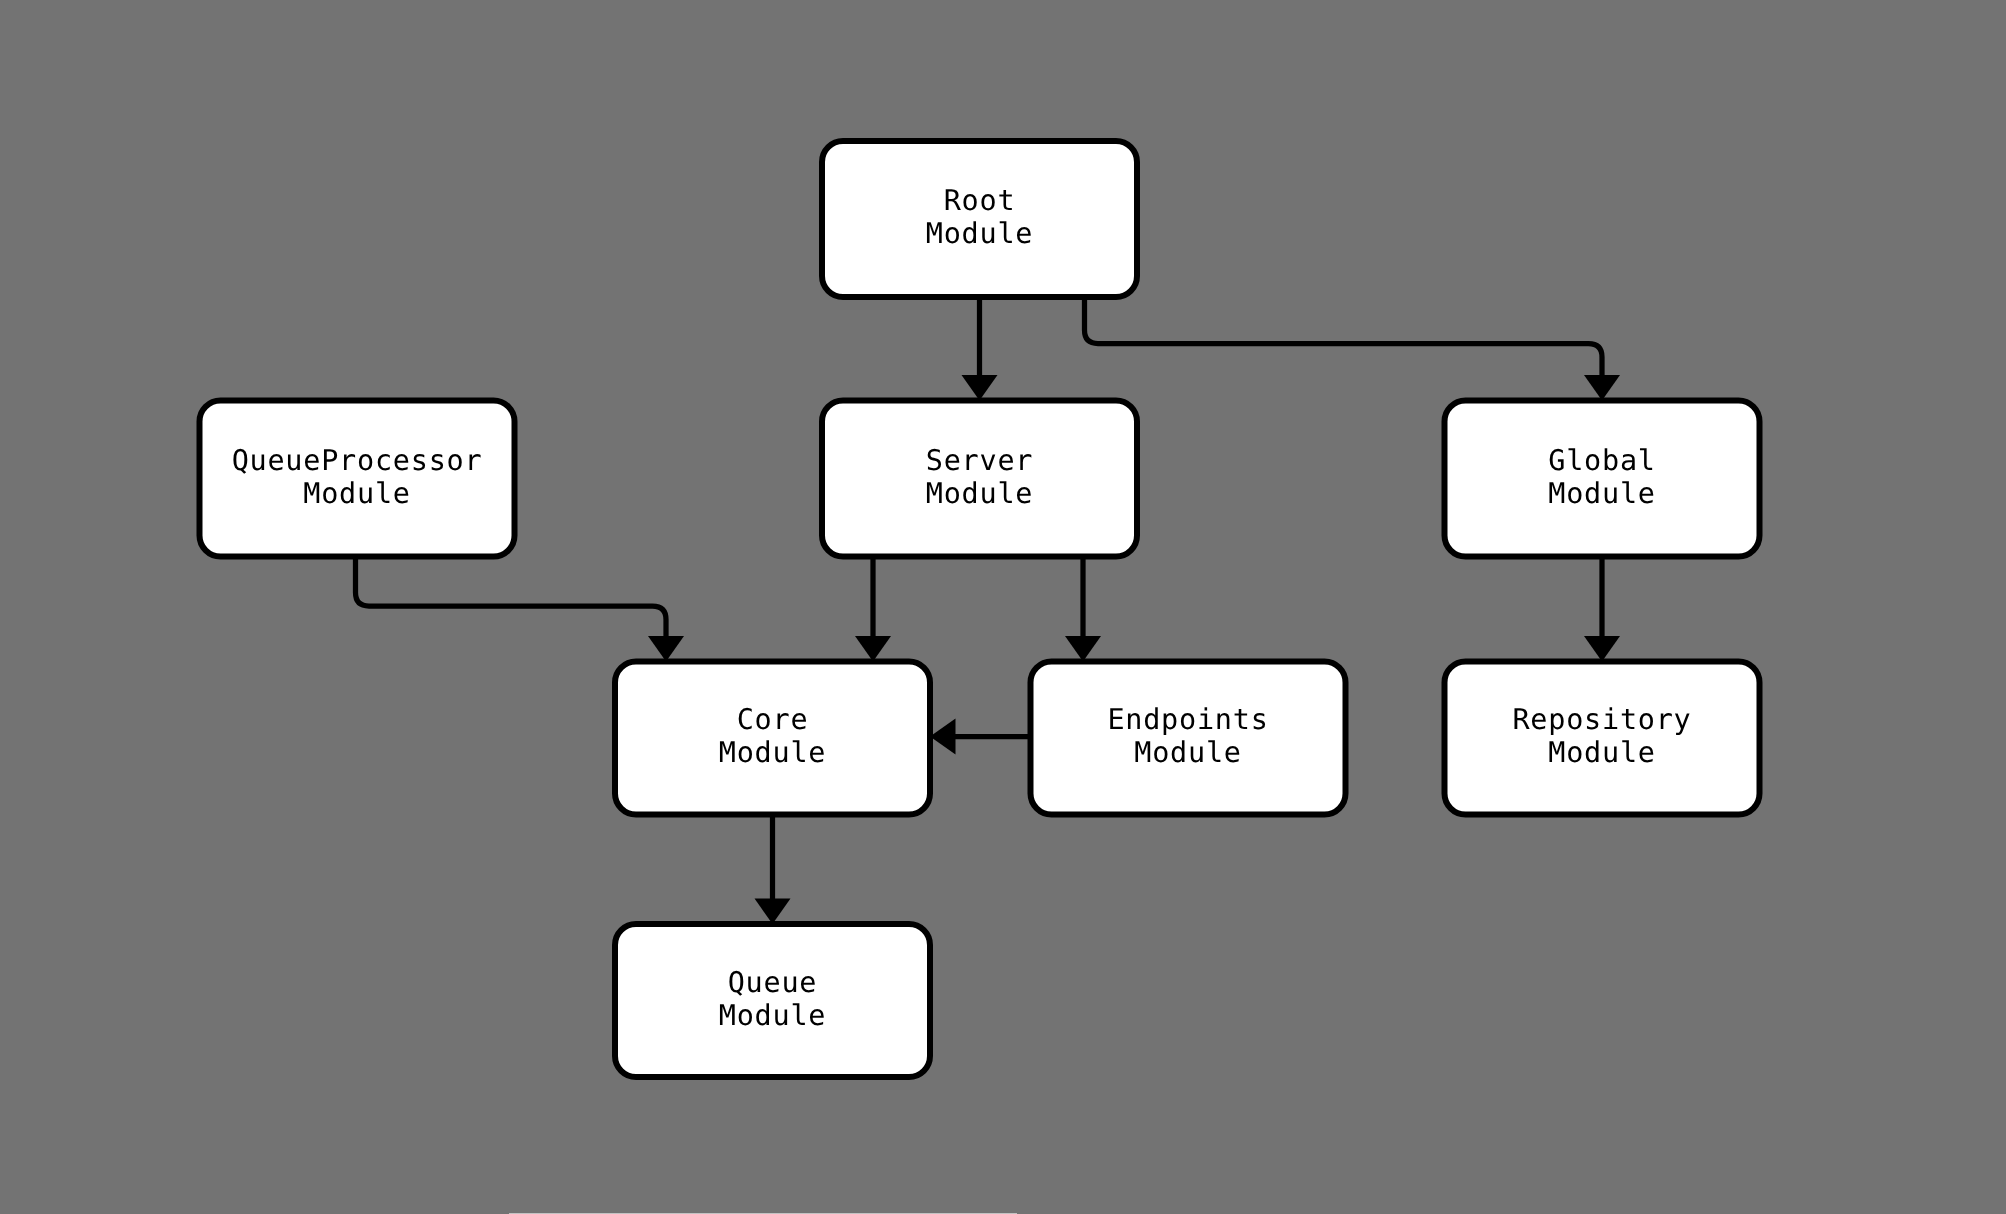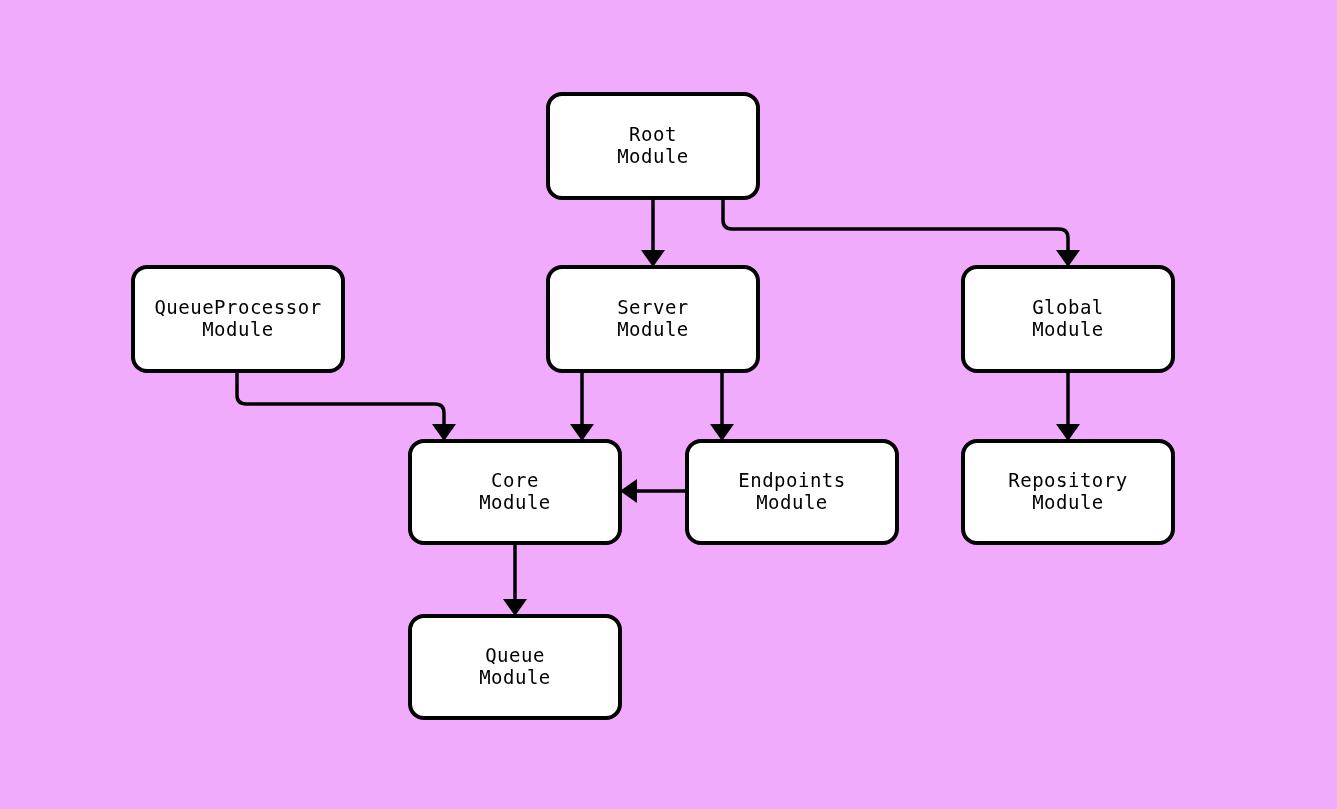--- a/index.html
+++ b/index.html
@@ -11,21 +11,21 @@
   body {
     width: 1337px;
     height: 809px;
     overflow: hidden;
     font-family: "DejaVu Sans Mono", "Liberation Mono", monospace;
   }
   #diagram-root {
     position: relative;
     width: 1337px;
     height: 809px;
-    background: #f0abfc;
+    background: #737373;
     text-decoration: underline;
   }
   svg.diagram-canvas {
     display: block;
     width: 1337px;
     height: 809px;
   }
   .node-box {
     fill: #ffffff;
     stroke: #000000;

